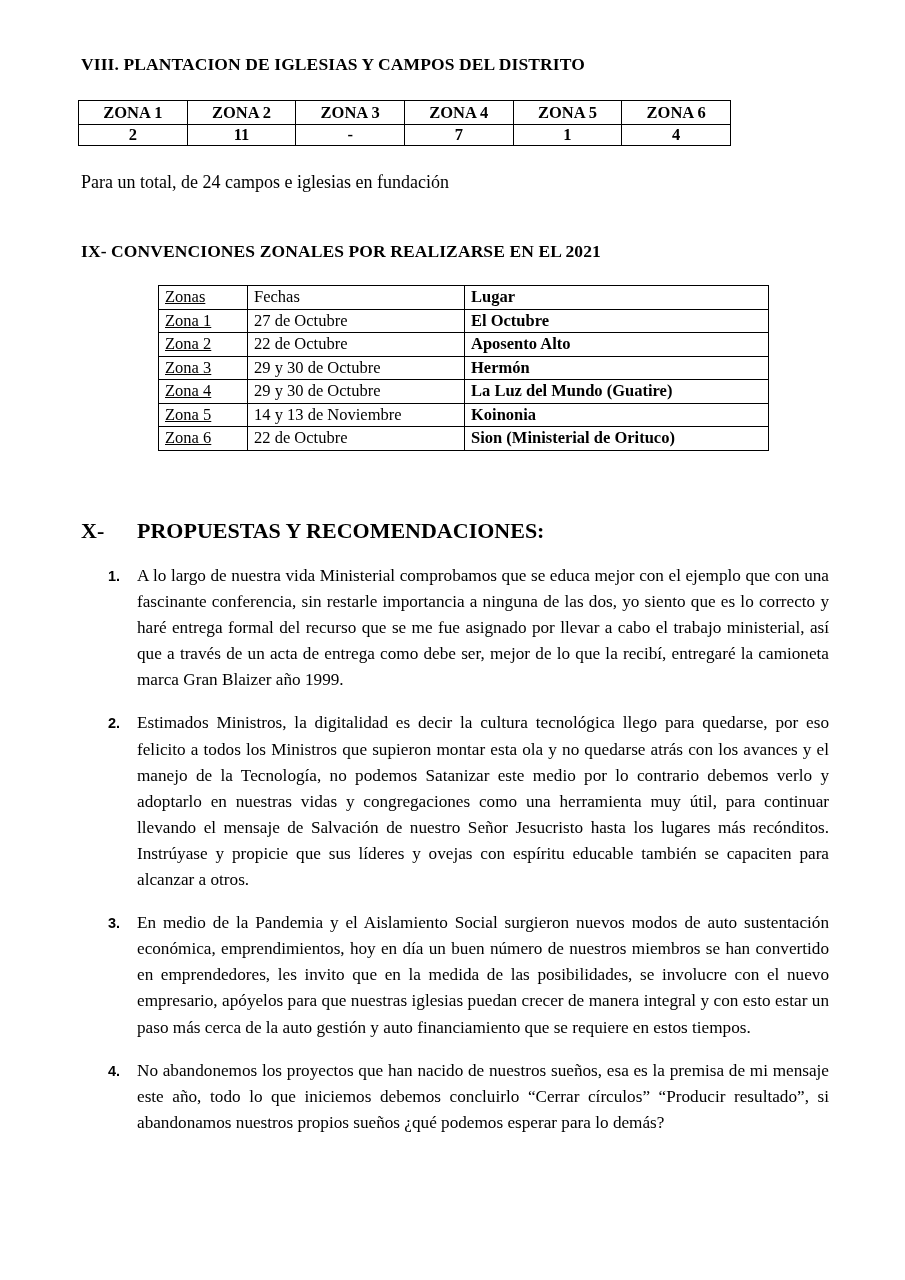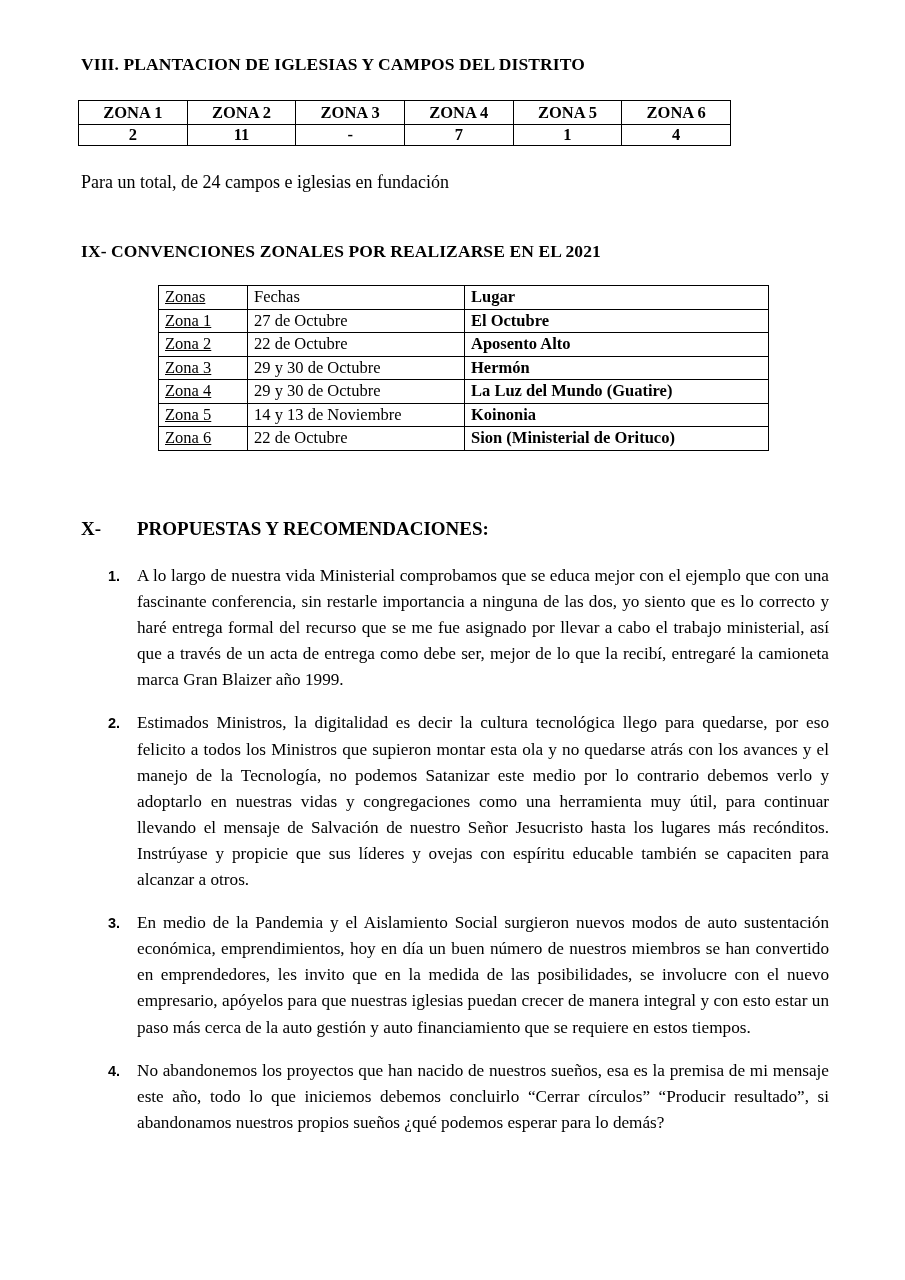--- a/index.html
+++ b/index.html
@@ -35,21 +35,21 @@
   }
 
   #heading-viii { left: 81px; top: 54px; }
   #heading-ix   { left: 81px; top: 241px; }
 
   #heading-x {
     position: absolute;
     left: 81px;
     top: 518px;
     font-weight: bold;
-    font-size: 19px;
+    font-size: 22px;
     white-space: nowrap;
   }
   #heading-x .numeral { display: inline-block; width: 56px; }
 
   .para-bold {
     position: absolute;
     font-weight: normal;
     font-size: 18px;
     white-space: nowrap;
   }

